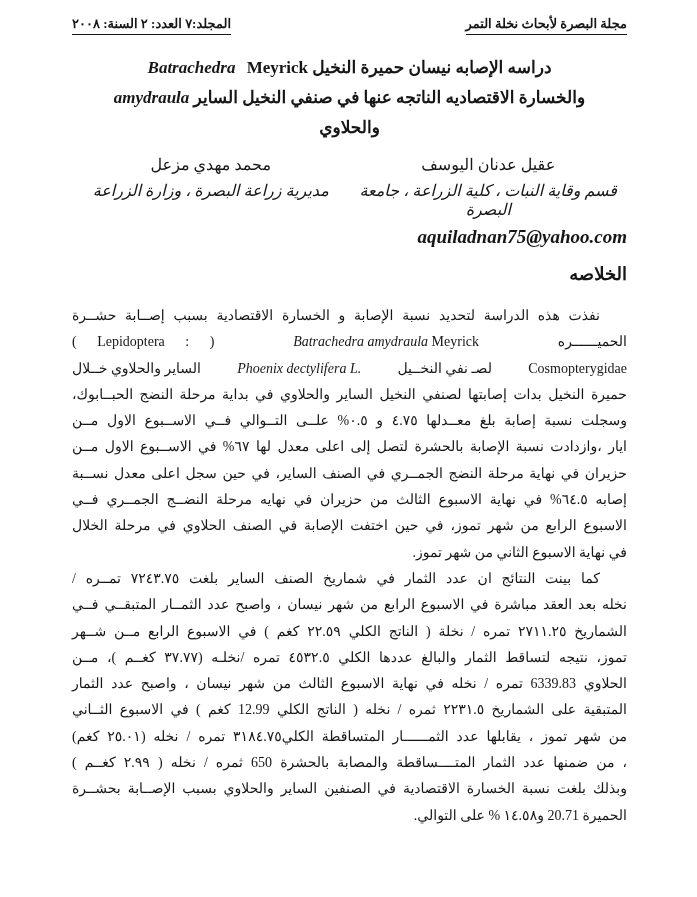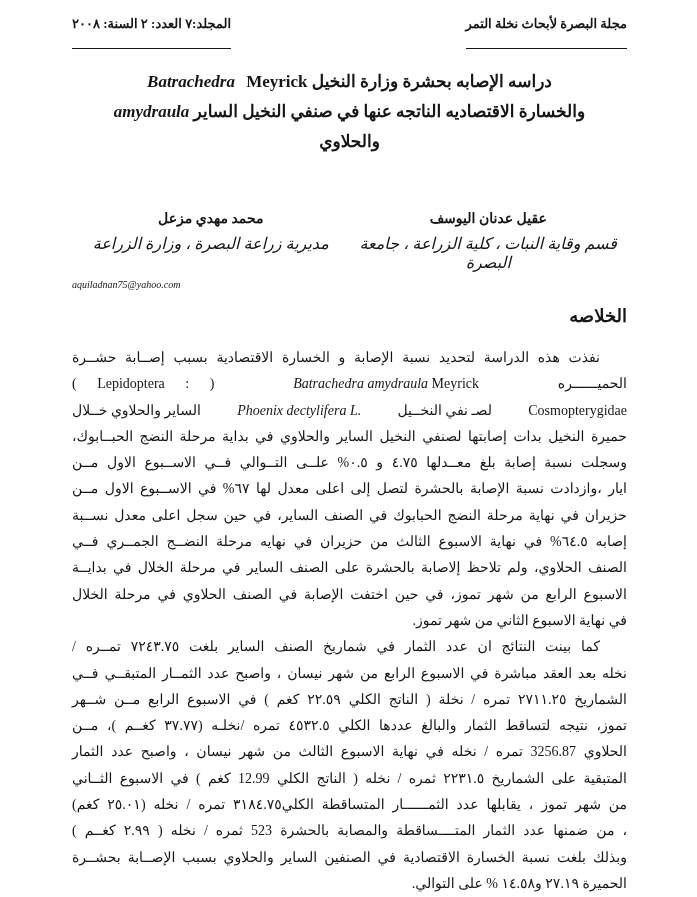--- a/index.html
+++ b/index.html
@@ -10,31 +10,31 @@
     font-family:"Liberation Serif","DejaVu Serif",serif;
     box-sizing:border-box;
     padding:16px 70px 0 72px;
     overflow:hidden;
   }
   
   .jheader{
     display:flex;justify-content:space-between;align-items:flex-end;
     direction:rtl;font-weight:bold;font-size:13px;
   }
-  .jheader .hitem{border-bottom:1.6px solid #161616;padding-bottom:16px;white-space:nowrap;}
+  .jheader .hitem{border-bottom:1.6px solid #161616;padding-bottom:2px;white-space:nowrap;}
   
   .title{margin-top:18px;text-align:center;font-weight:bold;font-size:17px;line-height:30px;}
   .title .tline{white-space:nowrap;}
   .lat{font-family:"Liberation Serif","DejaVu Serif",serif;}
   .species-gap{word-spacing:7px;text-align:center;}
   
   .authors{display:grid;grid-template-columns:1fr 1fr;direction:rtl;text-align:center;margin-top:12px;}
-  .author-name{font-weight:bold;font-size:14px;margin-top:41px;}
+  .author-name{font-weight:normal;font-size:16px;}
   .author-affil{font-style:italic;font-size:16px;margin-top:7px;}
-  .email{margin-top:7px;text-align:left;direction:ltr;font-weight:normal;font-style:italic;font-size:10px;}
+  .email{margin-top:7px;text-align:right;direction:ltr;font-weight:bold;font-style:italic;font-size:19px;}
   
   .abs-heading{margin-top:15px;direction:rtl;text-align:right;font-weight:bold;font-size:18px;}
   .abs-body{margin-top:18px;font-size:14px;}
   .bline{
     direction:rtl;line-height:26.3px;
     text-align:justify;text-align-last:justify;
     white-space:normal;
   }
   .bline.end{text-align:right;text-align-last:right;}
   .bline.indent{padding-right:27px;}
@@ -48,21 +48,21 @@
 
 <div class="page">
 
   <div class="jheader">
     <span class="hitem">مجلة البصرة لأبحاث نخلة التمر</span>
     <span class="hitem">المجلد:٧   العدد: ٢   السنة: ٢٠٠٨</span>
   </div>
 
   <div class="title">
     <div class="tline" dir="rtl">
-      <span>دراسه الإصابه بحشرة وزارة النخيل</span>
+      <span>دراسه الإصابه نيسان حميرة النخيل</span>
       <span dir="ltr" class="lat species-gap"><i>Batrachedra</i> <span>Meyrick</span></span>
     </div>
     <div class="tline" dir="ltr">
       <span class="lat"><i>amydraula</i></span>
       <span dir="rtl">والخسارة الاقتصاديه الناتجه عنها في صنفي النخيل الساير</span>
     </div>
     <div class="tline" dir="rtl">والحلاوي</div>
   </div>
 
   <div class="authors">
@@ -89,30 +89,29 @@
       </div>
       <div class="bline mixed">
         <span class="chunk" dir="rtl">الساير والحلاوي خــلال</span>
         <span class="chunk lat" dir="ltr"><i>Phoenix dectylifera L.</i></span>
         <span class="chunk" dir="rtl">لصـ نفي النخــيل</span>
         <span class="chunk lat" dir="ltr"><span>Cosmopterygidae</span></span>
       </div>
       <div class="bline">حميرة النخيل بدات إصابتها لصنفي النخيل الساير والحلاوي في بداية مرحلة النضج الحبــابوك،</div>
       <div class="bline">وسجلت نسبة إصابة بلغ معــدلها ٤.٧٥ و ٠.٥% علــى التــوالي فــي الاســبوع الاول مــن</div>
       <div class="bline">ايار ،وازدادت نسبة الإصابة بالحشرة لتصل إلى اعلى معدل لها ٦٧% في الاســبوع الاول مــن</div>
-      <div class="bline">حزيران في نهاية مرحلة النضج الحبابوك في الصنف الساير، في حين سجل اعلى معدل نســبة</div>
+      <div class="bline">حزيران في نهاية مرحلة النضج الجمــري في الصنف الساير، في حين سجل اعلى معدل نســبة</div>
       <div class="bline">إصابه ٦٤.٥% في نهاية الاسبوع الثالث من حزيران في نهايه مرحلة النضــج الجمــري فــي</div>
-      <div class="bline">الصنف الحلاوي، ولم تلاحظ إلاصابة بالحشرة على الصنف الساير في مرحلة الخلال في بدايــة</div>
       <div class="bline">الاسبوع الرابع من شهر تموز، في حين اختفت الإصابة في الصنف الحلاوي في مرحلة الخلال</div>
       <div class="bline end">في نهاية الاسبوع الثاني من شهر تموز.</div>
       <div class="bline indent">كما بينت النتائج ان عدد الثمار في شماريخ الصنف الساير بلغت ٧٢٤٣.٧٥ تمــره /</div>
       <div class="bline">نخله بعد العقد مباشرة في الاسبوع الرابع من شهر نيسان ، واصبح عدد الثمــار المتبقــي فــي</div>
       <div class="bline">الشماريخ ٢٧١١.٢٥ تمره / نخلة ( الناتج الكلي ٢٢.٥٩ كغم ) في الاسبوع الرابع مــن شــهر</div>
       <div class="bline">تموز، نتيجه لتساقط الثمار والبالغ عددها الكلي ٤٥٣٢.٥ تمره /نخلـه (٣٧.٧٧ كغــم )، مــن</div>
-      <div class="bline">الحلاوي 3256.87 تمره / نخله في نهاية الاسبوع الثالث من شهر نيسان ، واصبح  عدد الثمار</div>
+      <div class="bline">الحلاوي 6339.83 تمره / نخله في نهاية الاسبوع الثالث من شهر نيسان ، واصبح  عدد الثمار</div>
       <div class="bline">المتبقية على الشماريخ ٢٢٣١.٥ ثمره / نخله ( الناتج الكلي 12.99 كغم ) في الاسبوع الثــاني</div>
       <div class="bline">من شهر تموز ، يقابلها عدد الثمــــــار المتساقطة الكلي٣١٨٤.٧٥ تمره / نخله (٢٥.٠١ كغم)</div>
-      <div class="bline">، من ضمنها  عدد الثمار المتــــساقطة والمصابة بالحشرة 523 ثمره / نخله ( ٢.٩٩ كغــم )</div>
+      <div class="bline">، من ضمنها  عدد الثمار المتــــساقطة والمصابة بالحشرة 650 ثمره / نخله ( ٢.٩٩ كغــم )</div>
       <div class="bline">وبذلك  بلغت نسبة الخسارة الاقتصادية في الصنفين الساير والحلاوي  بسبب الإصــابة بحشــرة</div>
-      <div class="bline end">الحميرة  ٢٧.١٩ و١٤.٥٨ % على التوالي.</div>
+      <div class="bline end">الحميرة  20.71 و١٤.٥٨ % على التوالي.</div>
     </div>
 
 </div>
 
 </body></html>

